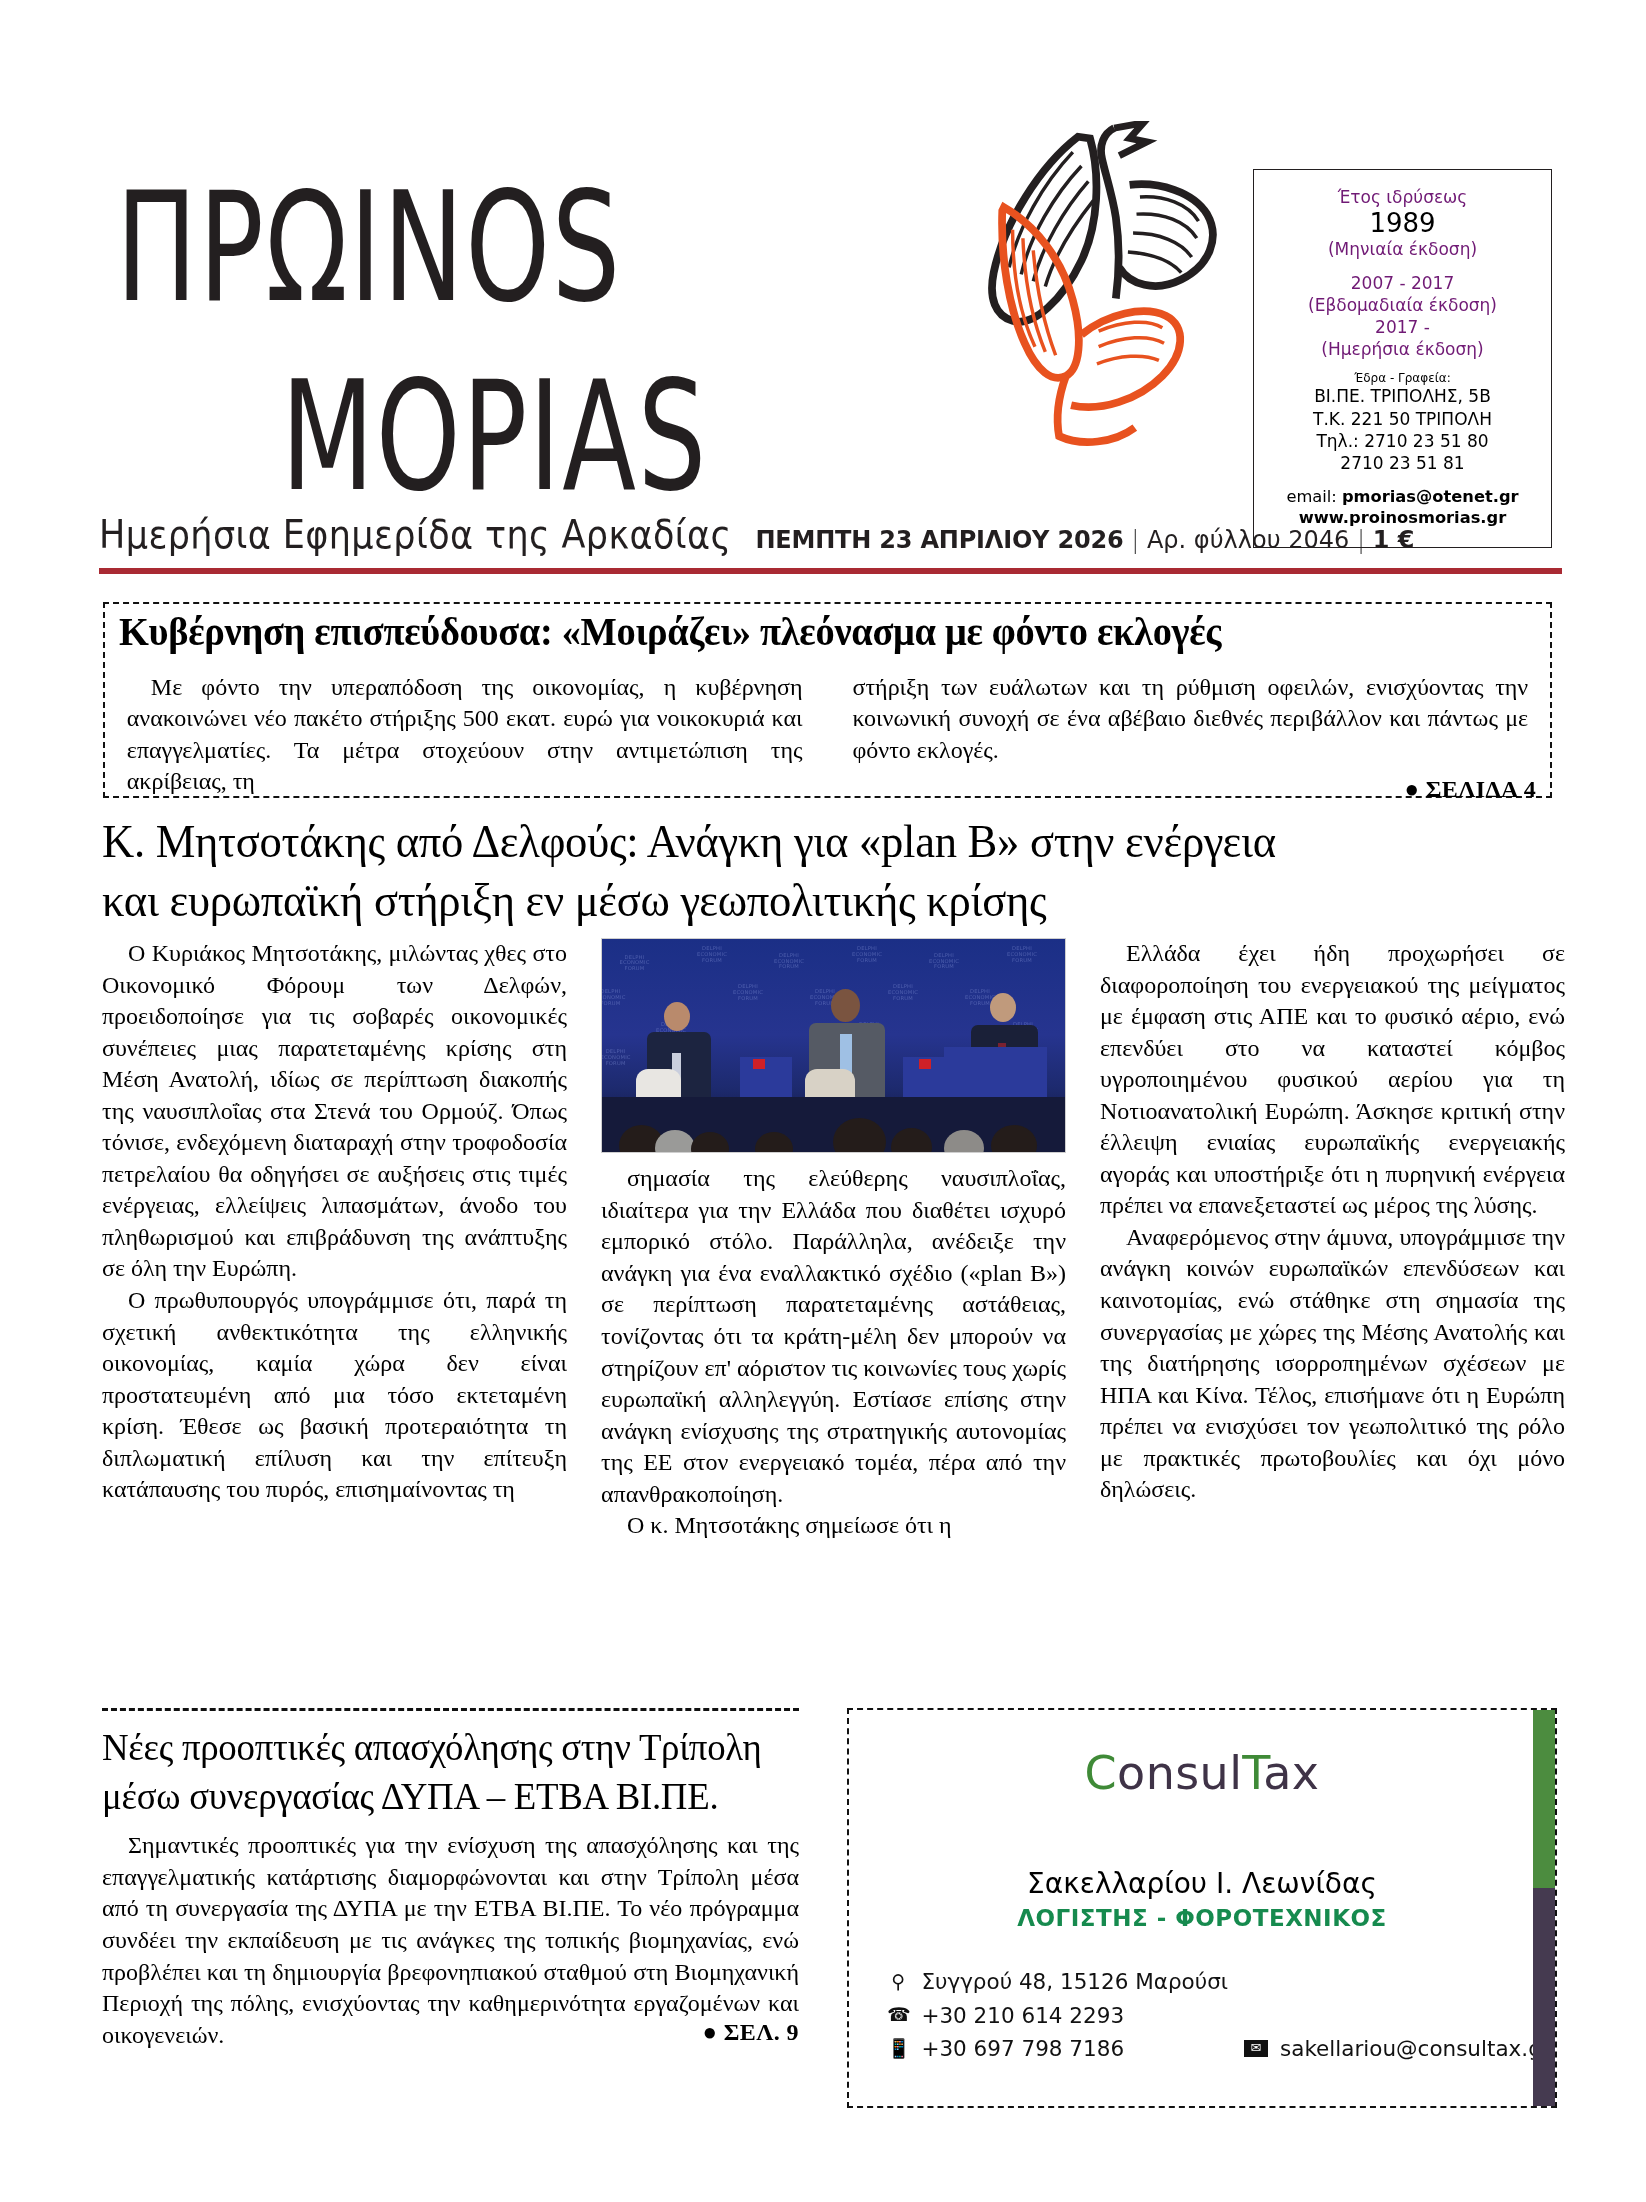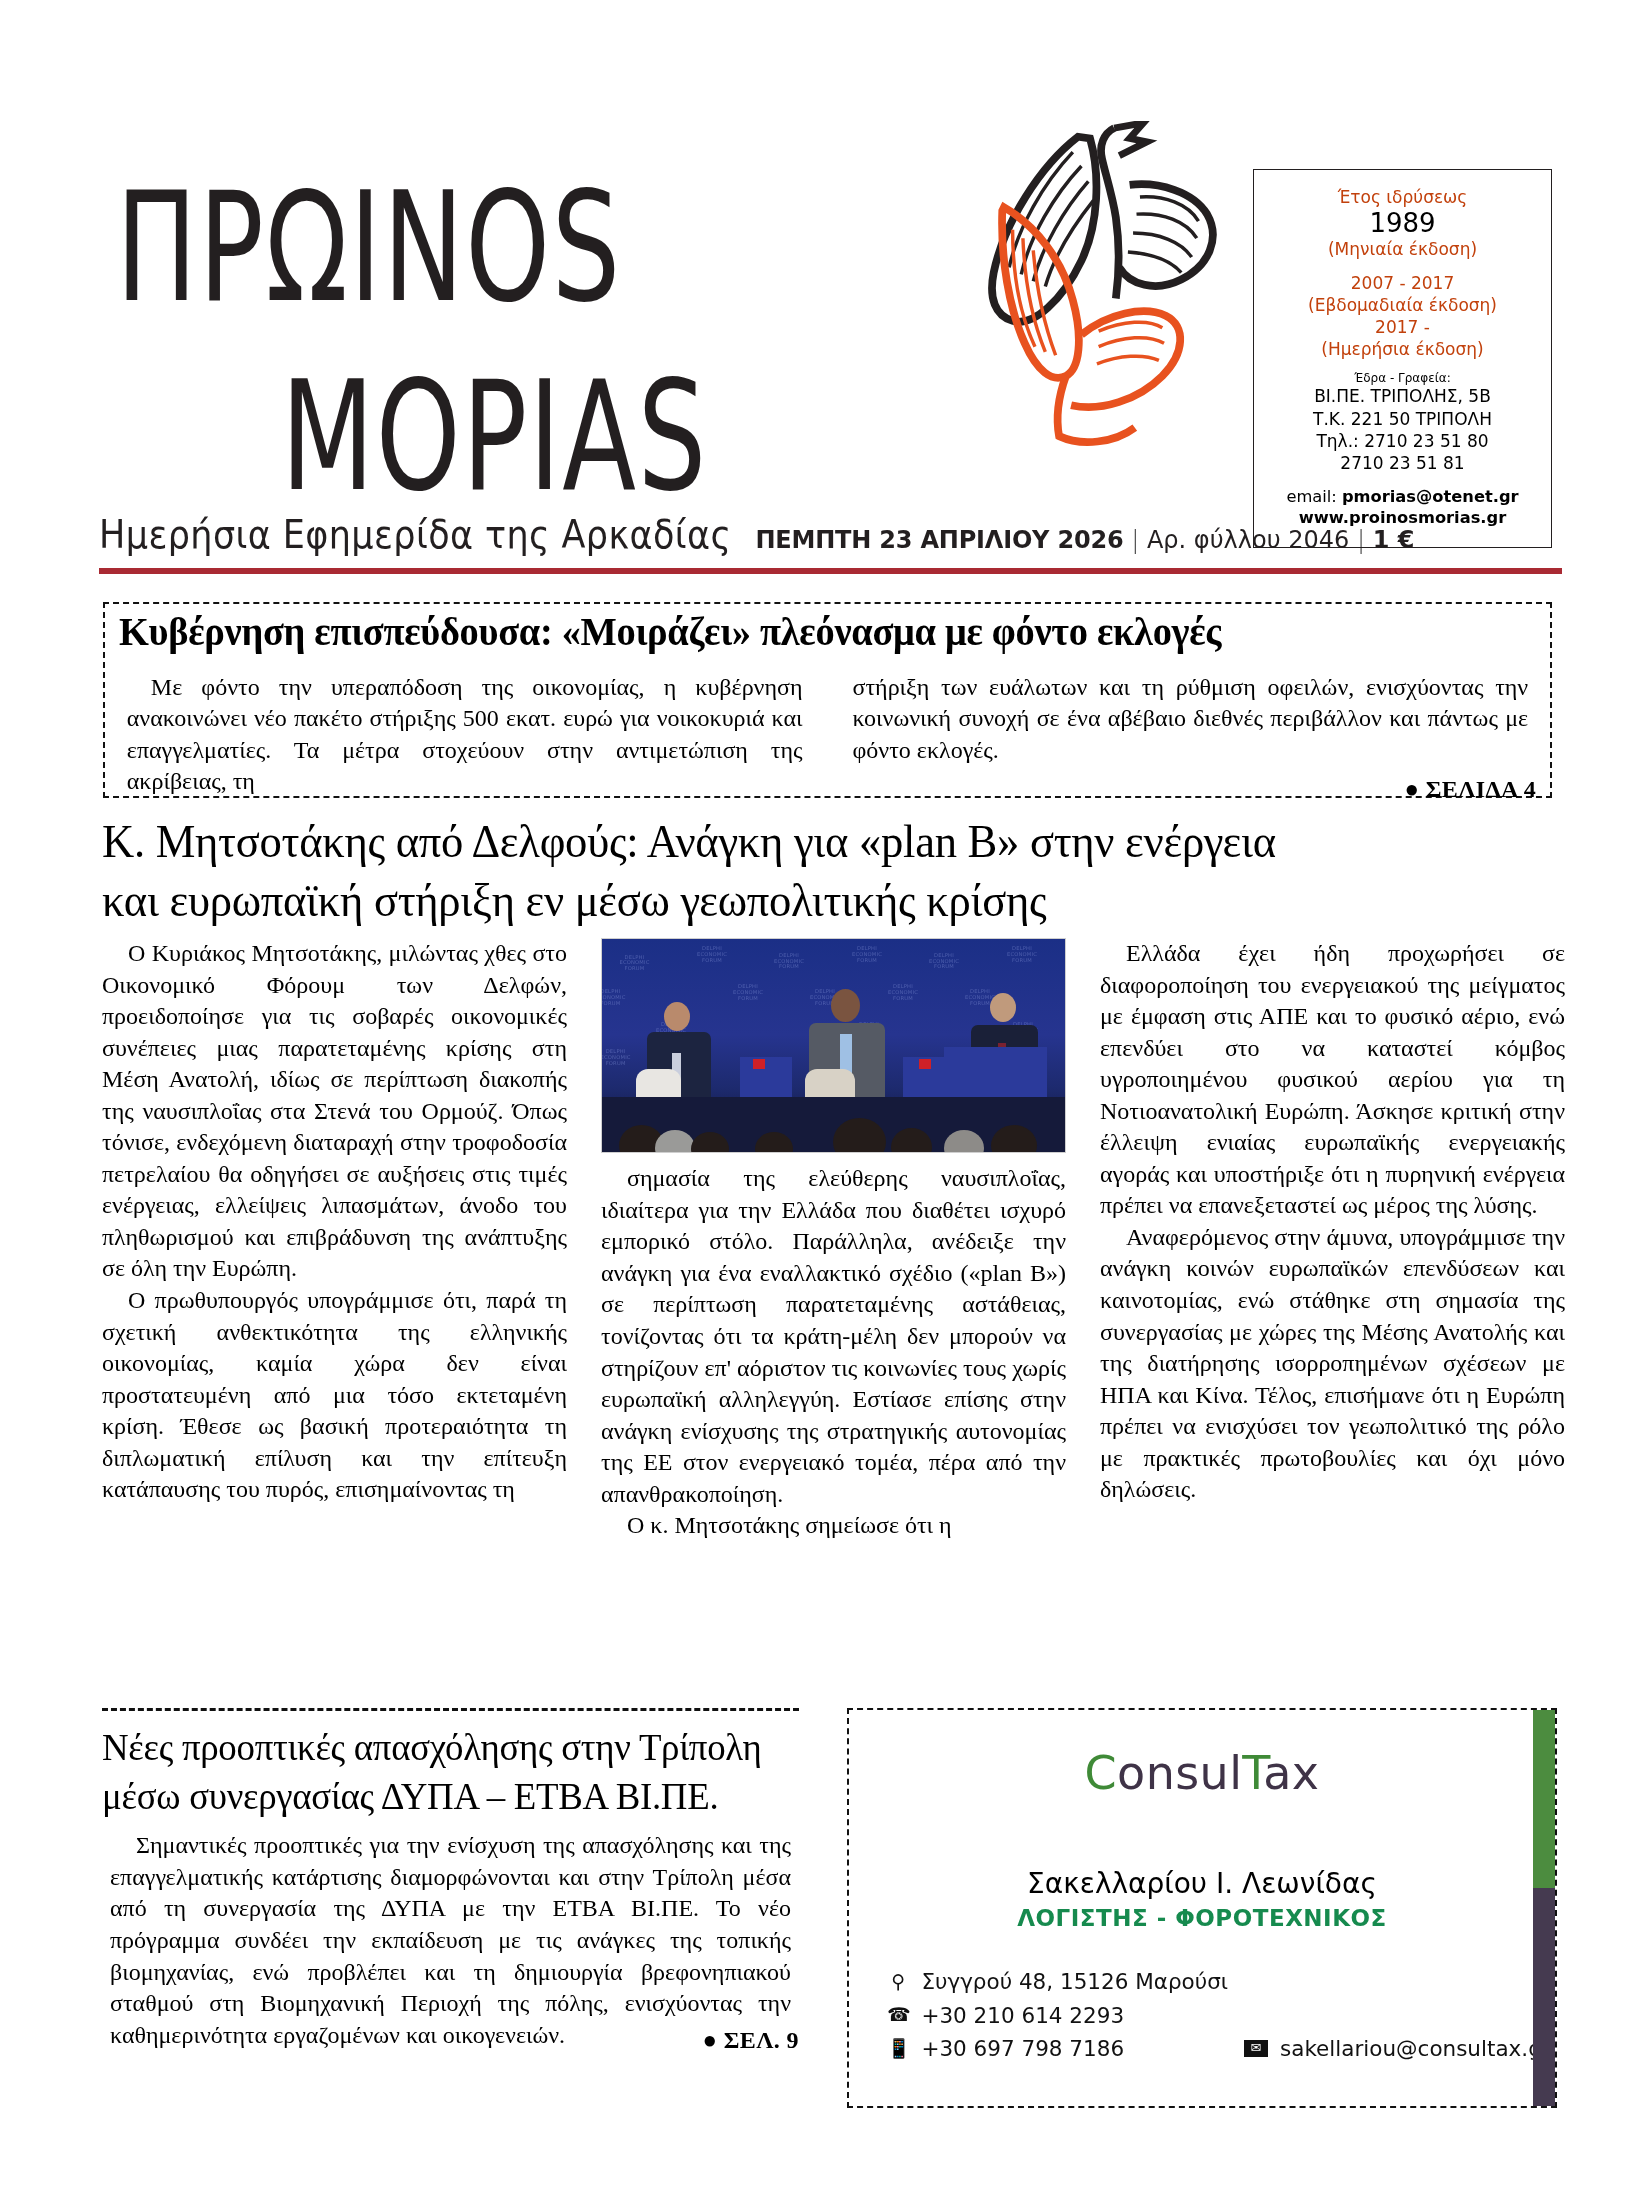--- a/index.html
+++ b/index.html
@@ -49,21 +49,21 @@
   .dateline .d-price { font-weight:bold; }
   .redrule { position:absolute; left:95px; top:564px; width:1463px; height:6px; background:#a92a33; }
 
   
   .infobox {
     position:absolute; left:1249px; top:165px; width:299px; height:379px;
     border:1.7px solid #231f20; box-sizing:border-box;
     font-family:"DejaVu Sans", sans-serif;
     text-align:center; padding:15.5px 8.6px 8.6px;
   }
-  .ib-l { font-size:17px; line-height:1.30; color:#c2410c; }
+  .ib-l { font-size:17px; line-height:1.30; color:#701a75; }
   .ib-year { font-size:26px; font-weight:400; line-height:1.18; }
   .ib-gap { height:11.2px; }
   .ib-b { font-weight:normal; font-size:12px; }
   .ib-contact { font-size:17px; line-height:1.32; }
   .ib-email { font-size:16.3px; line-height:1.30; }
   .ib-email b { font-weight:bold; }
 
   
   .teaser {
     position:absolute; left:103px; top:602px; width:1449px; height:196px;
@@ -115,21 +115,21 @@
     position:absolute; left:102px; top:1708px; width:697px; height:439px;
     border-top:3.4px dashed #111; padding-top:0;
   }
   .bl-hl {
     font-size:38px; line-height:1.30; font-weight:400; margin-top:12px;
     letter-spacing:-0.3px;
     transform:scaleX(0.97); transform-origin:left top;
   }
   .bl-hl .hl-l { display:block; white-space:nowrap; }
   .bl-body { font-size:24px; line-height:1.315; text-align:justify; margin-top:8.6px; }
-  .bl-body p { margin:8px; text-indent:26px; }
+  .bl-body p { margin:0; text-indent:26px; }
   .bl-ref { font-weight:bold; font-size:24px; text-align:right; letter-spacing:0.4px; margin-top:-34px; }
 
   .ad {
     position:absolute; left:847px; top:1708px; width:710px; height:400px;
     border:2.6px dashed #111; box-sizing:border-box; overflow:hidden;
     font-family:"DejaVu Sans", sans-serif; background:#fff;
   }
   .ad-bar { position:absolute; right:0; top:0; width:22.4px; height:100%; }
   .ad-bar .g { height:45%; background:#4c8c3f; }
   .ad-bar .p { height:55%; background:#453a50; }

